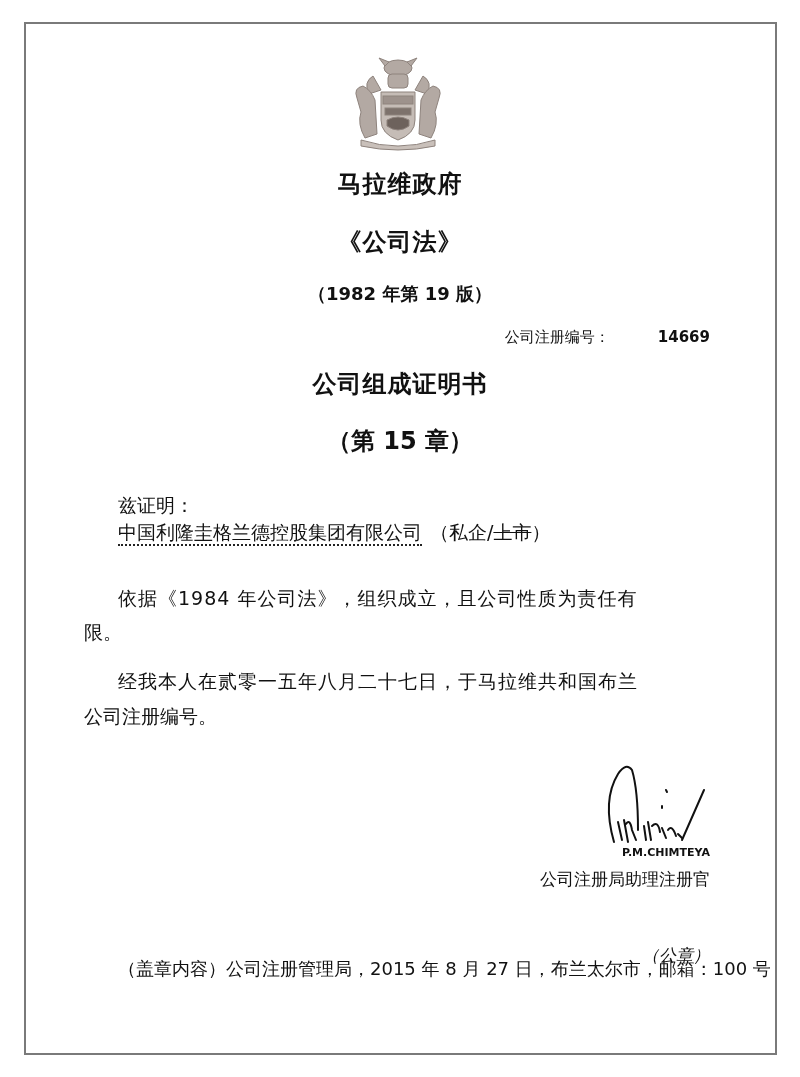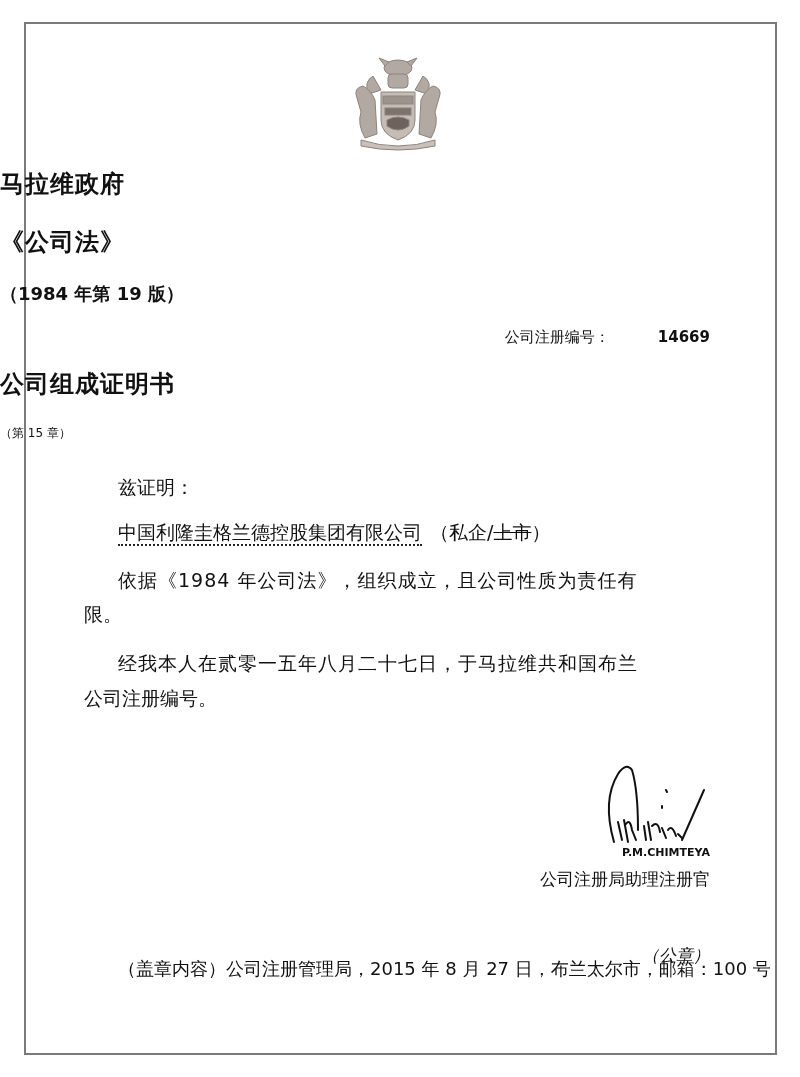--- a/index.html
+++ b/index.html
@@ -18,39 +18,39 @@
     .frame {
       position: absolute;
       left: 24px;
       top: 22px;
       width: 753px;
       height: 1033px;
       border: 2px solid #7a7a7a;
       box-sizing: border-box;
     }
     .abs { position: absolute; white-space: nowrap; }
-    .center { left: 0; width: 800px; text-align: left; }
+    .center { left: 0; width: 800px; text-align: center; }
 
     .emblem {
       position: absolute;
       left: 343px;
       top: 54px;
       width: 110px;
       height: 100px;
     }
 
     .title1 { top: 168px; font-size: 24px; font-weight: bold; letter-spacing: 1px; }
     .title2 { top: 226px; font-size: 24px; font-weight: bold; letter-spacing: 1px; }
     .title3 { top: 282px; font-size: 18px; font-weight: bold; }
     .regno { top: 328px; right: 90px; font-size: 15px; }
     .regno b { font-weight: bold; margin-left: 48px; }
     .title4 { top: 368px; font-size: 24px; font-weight: bold; letter-spacing: 1px; }
-    .title5 { top: 425px; font-size: 12px; font-weight: normal; }
+    .title5 { top: 425px; font-size: 24px; font-weight: bold; }
 
-    .body-text { font-size: 19px; font-family: "DejaVu Sans", sans-serif; }
+    .body-text { font-size: 19px; font-family: "DejaVu Sans", sans-serif; margin-top: 18px; }
     .certify { top: 475px; left: 118px; }
     .company { top: 520px; left: 118px; font-size: 19px; font-weight: normal; }
     .company .name { border-bottom: 2px dotted #222; padding-bottom: 1px; }
     .company .type { margin-left: 8px; }
     .strike { text-decoration: line-through; }
 
     .para1a { top: 568px; left: 118px; letter-spacing: 1px; }
     .para1b { top: 602px; left: 84px; }
     .para2a { top: 651px; left: 118px; letter-spacing: 1px; }
     .para2a b { font-weight: normal; }
@@ -91,21 +91,21 @@
     <path d="M14 44 Q10 34 20 32 Q28 36 32 46 L34 80 L22 84 Q14 70 18 58 Z"></path>
 
     <path d="M96 44 Q100 34 90 32 Q82 36 78 46 L76 80 L88 84 Q96 70 92 58 Z"></path>
 
     <path d="M18 86 Q55 98 92 86 L92 92 Q55 100 18 92 Z" fill="#c9c0ba"></path>
   </g>
 </svg>
 
 <div class="abs center title1">马拉维政府</div>
 <div class="abs center title2">《公司法》</div>
-<div class="abs center title3">（1984 年第 19 版）</div>
+<div class="abs center title3">（1982 年第 19 版）</div>
 
 <div class="abs regno">
   <span>公司注册编号：</span><b>14669</b>
 </div>
 
 <div class="abs center title4">公司组成证明书</div>
 <div class="abs center title5">（第 15 章）</div>
 
 <div class="abs body-text certify">兹证明：</div>
 

